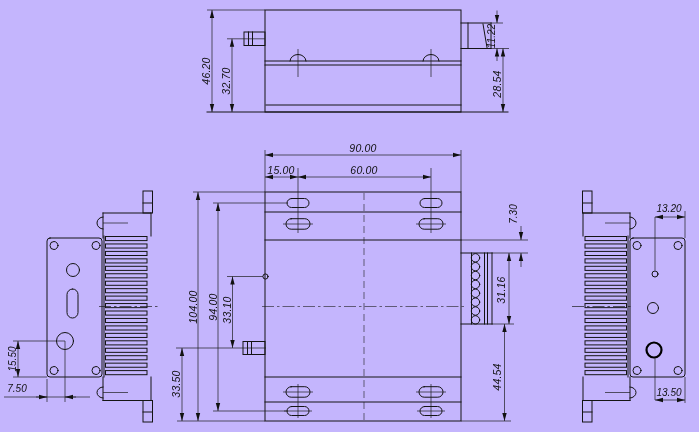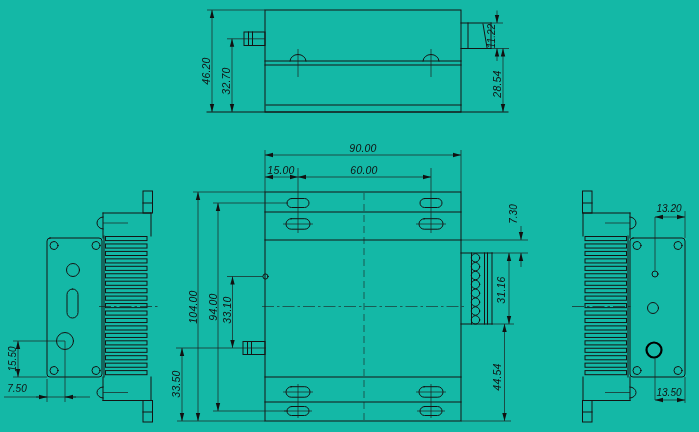--- a/index.html
+++ b/index.html
@@ -1,16 +1,16 @@
 <!DOCTYPE html>
 <html><head>
 <meta charset="utf-8">
 <style>
   html,body{margin:0;padding:0;background:#fff;}
-  #stage{position:relative;width:699px;height:432px;background:#14b8a6;overflow:hidden;
+  #stage{position:relative;width:699px;height:432px;background:#c4b5fd;overflow:hidden;
          font-family:"Liberation Sans",sans-serif;}
   svg{display:block;}
   .obj{stroke:#141414;stroke-width:1;fill:none;stroke-linecap:square;}
   .thin{stroke:#1c1c1c;stroke-width:0.7;fill:none;stroke-linecap:butt;}
   .dimline{stroke:#1c1c1c;stroke-width:0.7;fill:none;}
   .center{stroke:#1c1c1c;stroke-width:0.6;fill:none;}
   .bold{stroke:#000;stroke-width:2.2;fill:none;}
   .dim{font:italic 10.5px "Liberation Sans",sans-serif;fill:#111;letter-spacing:.2px;}
   .dim-sm{font:italic 10px "Liberation Sans",sans-serif;fill:#111;}
 </style>

